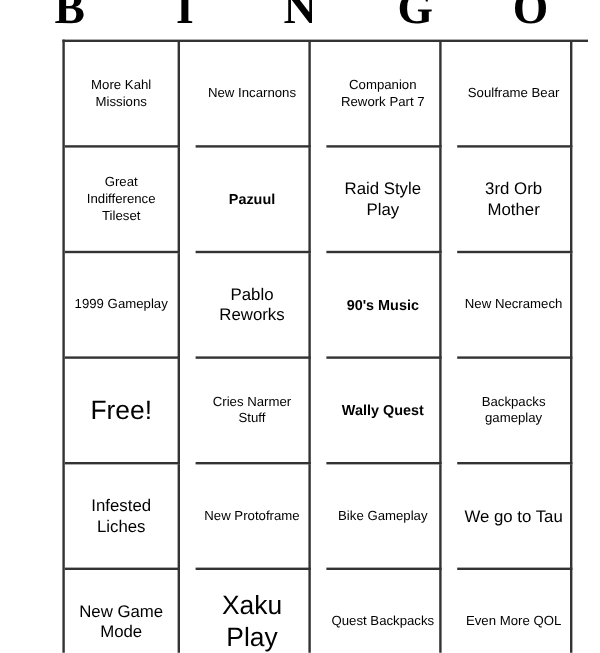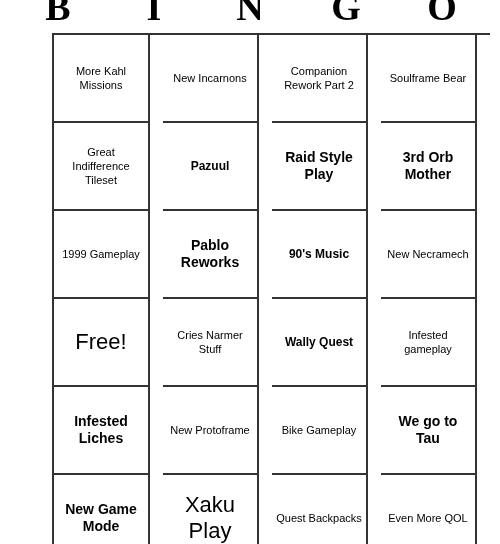--- a/index.html
+++ b/index.html
@@ -55,21 +55,21 @@
       font-size: 11px;
       line-height: 1.3;
     }
     .bingo-cell-text.large {
       font-size: 12px;
       font-weight: bold;
       line-height: 1.2;
     }
     .bingo-cell-text.medium {
       font-size: 14px;
-      font-weight: bold;
+      font-weight: normal;
       line-height: 1.2;
     }
     .bingo-cell-text.xlarge {
       font-size: 22px;
       font-weight: normal;
       line-height: 1.2;
     }
   </style>
 </head>
 <body>
@@ -83,21 +83,21 @@
     <div class="bingo-header-letter">O</div>
   </div>
   <div class="bingo-grid" id="bingo-grid">
   <div class="bingo-cell">
         <span class="bingo-cell-text">More Kahl Missions</span>
       </div>
       <div class="bingo-cell">
         <span class="bingo-cell-text">New Incarnons</span>
       </div>
       <div class="bingo-cell">
-        <span class="bingo-cell-text">Companion Rework Part 2</span>
+        <span class="bingo-cell-text">Companion Rework Part 7</span>
       </div>
       <div class="bingo-cell">
         <span class="bingo-cell-text">Soulframe Bear</span>
       </div>
       <div class="bingo-cell">
         <span class="bingo-cell-text">Great Indifference Tileset</span>
       </div>
       <div class="bingo-cell">
         <span class="bingo-cell-text large">Pazuul</span>
       </div>
@@ -122,21 +122,21 @@
       <div class="bingo-cell">
         <span class="bingo-cell-text xlarge">Free!</span>
       </div>
       <div class="bingo-cell">
         <span class="bingo-cell-text">Cries Narmer Stuff</span>
       </div>
       <div class="bingo-cell">
         <span class="bingo-cell-text large">Wally Quest</span>
       </div>
       <div class="bingo-cell">
-        <span class="bingo-cell-text">Infested gameplay</span>
+        <span class="bingo-cell-text">Backpacks gameplay</span>
       </div>
       <div class="bingo-cell">
         <span class="bingo-cell-text medium">Infested Liches</span>
       </div>
       <div class="bingo-cell">
         <span class="bingo-cell-text">New Protoframe</span>
       </div>
       <div class="bingo-cell">
         <span class="bingo-cell-text">Bike Gameplay</span>
       </div>

